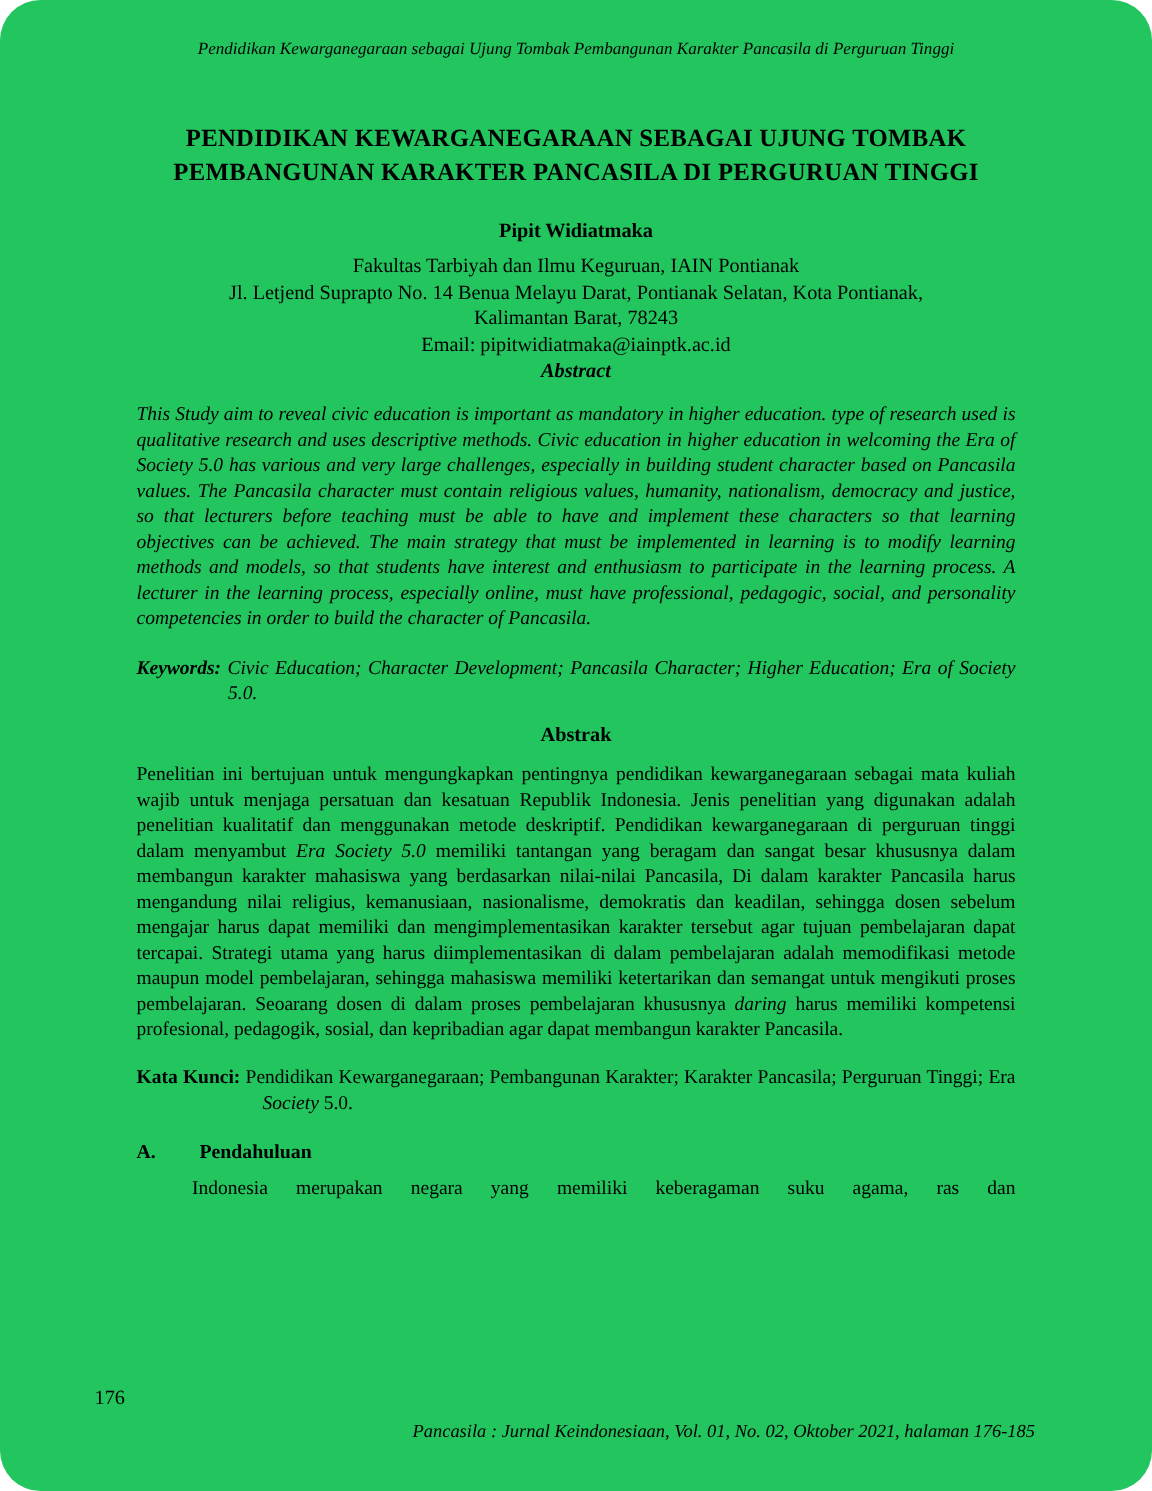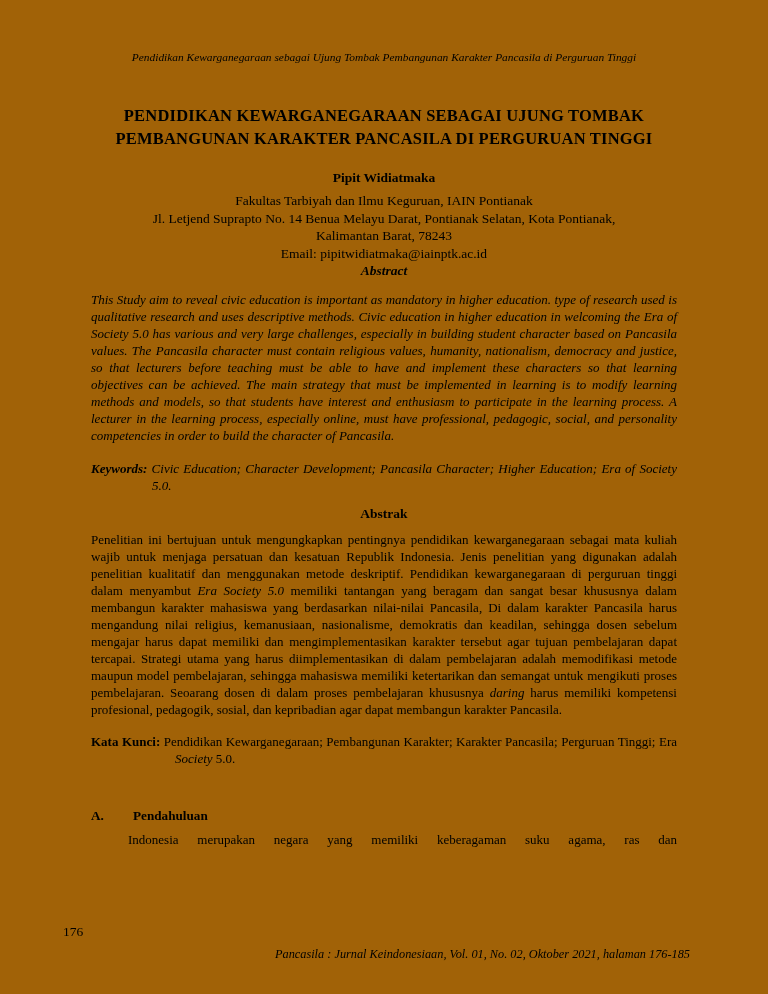--- a/index.html
+++ b/index.html
@@ -5,23 +5,24 @@
   * { margin: 0; padding: 0; box-sizing: border-box; }
   html, body { background: #ffffff; }
   body {
     width: 768px; height: 994px;
     font-family: "Liberation Serif", "DejaVu Serif", serif;
     color: #000;
   }
   .page {
     position: relative;
     width: 768px; height: 994px;
-    background: #a16207;
-    padding: 50px 91px 0 91px;
+    background: #22c55e;
+    padding: 26px 91px 0 91px;
     overflow: hidden;
+    border-radius: 27px;
   }
   .running-header {
     font-style: italic;
     font-size: 11.4px;
     line-height: 14px;
     text-align: center;
     white-space: nowrap;
   }
   .title {
     margin-top: 40px;
@@ -86,21 +87,21 @@
   .kata-kunci {
     margin-top: 15px;
     font-size: 13px;
     line-height: 17px;
     padding-left: 84px;
     text-indent: -84px;
     text-align: justify;
   }
   .kk-label { font-weight: bold; }
   .columns {
-    margin-top: 40px;
+    margin-top: 16px;
     display: flex;
     gap: 34px;
   }
   .col { flex: 1; min-width: 0; }
   .section-heading {
     font-size: 13.2px;
     font-weight: bold;
     line-height: 17px;
     margin-bottom: 7px;
   }

